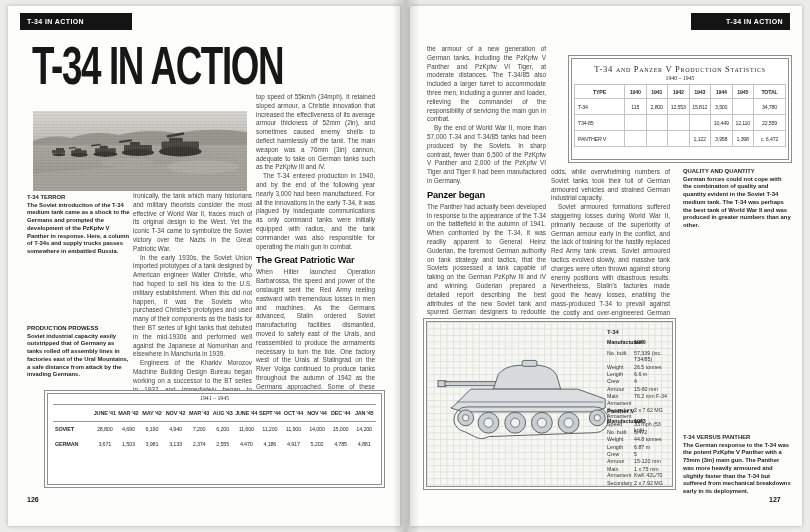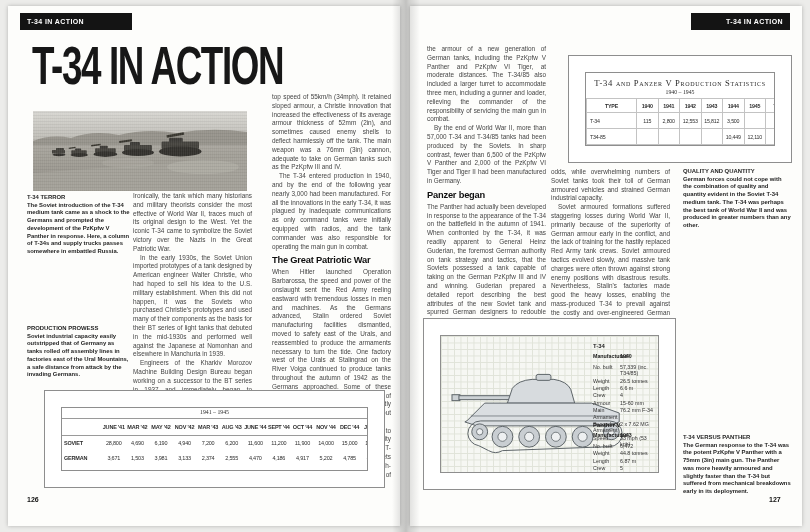--- a/index.html
+++ b/index.html
@@ -20,21 +20,21 @@
   .photo svg{display:block;width:100%;height:100%;}
   .grain{position:absolute;inset:0;background-image:repeating-linear-gradient(0deg,rgba(0,0,0,.05) 0 1px,transparent 1px 3px),
          repeating-linear-gradient(90deg,rgba(255,255,255,.06) 0 1px,transparent 1px 2px);}
   .cap{position:absolute;width:104px;font-size:5.9px;line-height:7.7px;font-weight:bold;color:#1e1e1e;text-align:left;}
   .cap .ct{display:block;}
   .col{position:absolute;width:119px;font-size:6.4px;line-height:8.8px;color:#454545;text-align:justify;}
   .col p{margin:0;}
   .col p.ind{text-indent:7px;}
   .col h3{font-size:9.3px;line-height:11px;color:#0f0f0f;margin:4px 0 2px;text-align:left;letter-spacing:-.2px;}
   .pnum{position:absolute;top:490px;font-size:7px;font-weight:bold;color:#111;}
-  .frame2{position:absolute;background:#fff;border:1px solid #8e8e8e;padding:16px;box-sizing:border-box;}
+  .frame2{position:absolute;background:#fff;border:1px solid #8e8e8e;padding:2px;box-sizing:border-box;}
   .frame2 .inner{border:1px solid #8e8e8e;width:100%;height:100%;box-sizing:border-box;position:relative;overflow:hidden;}
   .ttitle{font-family:"Liberation Serif",serif;font-variant:small-caps;letter-spacing:.7px;text-align:center;
           font-size:8.6px;color:#2b2b2b;margin:5px 4px 0;}
   .tsub{font-family:"Liberation Serif",serif;text-align:center;font-size:5.8px;color:#2b2b2b;margin:1px 0 3px;}
   table{border-collapse:collapse;}
   
   .st{width:323px;margin:2px auto 0;table-layout:fixed;}
   .st th,.st td{font-size:5.5px;padding:0;text-align:center;color:#2e2e2e;letter-spacing:-.2px;}
   .st thead th{font-weight:bold;height:16px;border-top:1px solid #9a9a9a;border-bottom:1px solid #9a9a9a;}
   .st tbody th{text-align:left;font-weight:bold;padding-left:2px;}
@@ -137,21 +137,21 @@
       <span class="ct">PRODUCTION PROWESS</span>
       <span>Soviet industrial capacity easily outstripped that of Germany as tanks rolled off assembly lines in factories east of the Ural Mountains, a safe distance from attack by the invading Germans.</span>
     </div>
 
     <div class="col" style="left:125px;top:186px;">
       <p>Ironically, the tank which many historians and military theorists consider the most effective of World War II, traces much of its original design to the West. Yet the iconic T-34 came to symbolize the Soviet victory over the Nazis in the Great Patriotic War.</p>
       <p class="ind">In the early 1930s, the Soviet Union imported prototypes of a tank designed by American engineer Walter Christie, who had hoped to sell his idea to the U.S. military establishment. When this did not happen, it was the Soviets who purchased Christie's prototypes and used many of their components as the basis for their BT series of light tanks that debuted in the mid-1930s and performed well against the Japanese at Nomonhan and elsewhere in Manchuria in 1939.</p>
       <p class="ind">Engineers of the Kharkiv Morozov Machine Building Design Bureau began working on a successor to the BT series in 1937 and immediately began to incorporate the best features of the Christie-inspired series into a heavier tank that combined speed with increased firepower. The early T-34 weighed 29.5 tons and was powered by a 12-cylinder V-2 engine capable of reaching a</p>
     </div>
 
-    <div class="col" style="left:264px;top:87px;">
+    <div class="col" style="left:248px;top:87px;">
       <p>top speed of 55km/h (34mph). It retained sloped armour, a Christie innovation that increased the effectiveness of its average armour thickness of 52mm (2in), and sometimes caused enemy shells to deflect harmlessly off the tank. The main weapon was a 76mm (3in) cannon, adequate to take on German tanks such as the PzKpfw III and IV.</p>
       <p class="ind">The T-34 entered production in 1940, and by the end of the following year nearly 3,000 had been manufactured. For all the innovations in the early T-34, it was plagued by inadequate communications as only command tanks were initially equipped with radios, and the tank commander was also responsible for operating the main gun in combat.</p>
       <h3>The Great Patriotic War</h3>
       <p>When Hitler launched Operation Barbarossa, the speed and power of the onslaught sent the Red Army reeling eastward with tremendous losses in men and machines. As the Germans advanced, Stalin ordered Soviet manufacturing facilities dismantled, moved to safety east of the Urals, and reassembled to produce the armaments necessary to turn the tide. One factory west of the Urals at Stalingrad on the River Volga continued to produce tanks throughout the autumn of 1942 as the Germans approached. Some of these were reportedly manned by crews of factory workers and were driven directly off the assembly line into combat without paint or other finishing work.</p>
       <p class="ind">As Soviet industrial capacity shifted to a complete war footing, productivity soared, and in 1942-43 nearly 30,000 T-34s were produced. In 1944, the Soviets introduced the T-34/85, mounting a high-velocity 85mm (3.4in) gun capable of penetrating</p>
     </div>
 
     <div class="frame2" style="left:36px;top:384px;width:341px;height:98px;">
       <div class="inner">
         <div class="tsub">1941 – 1945</div>

